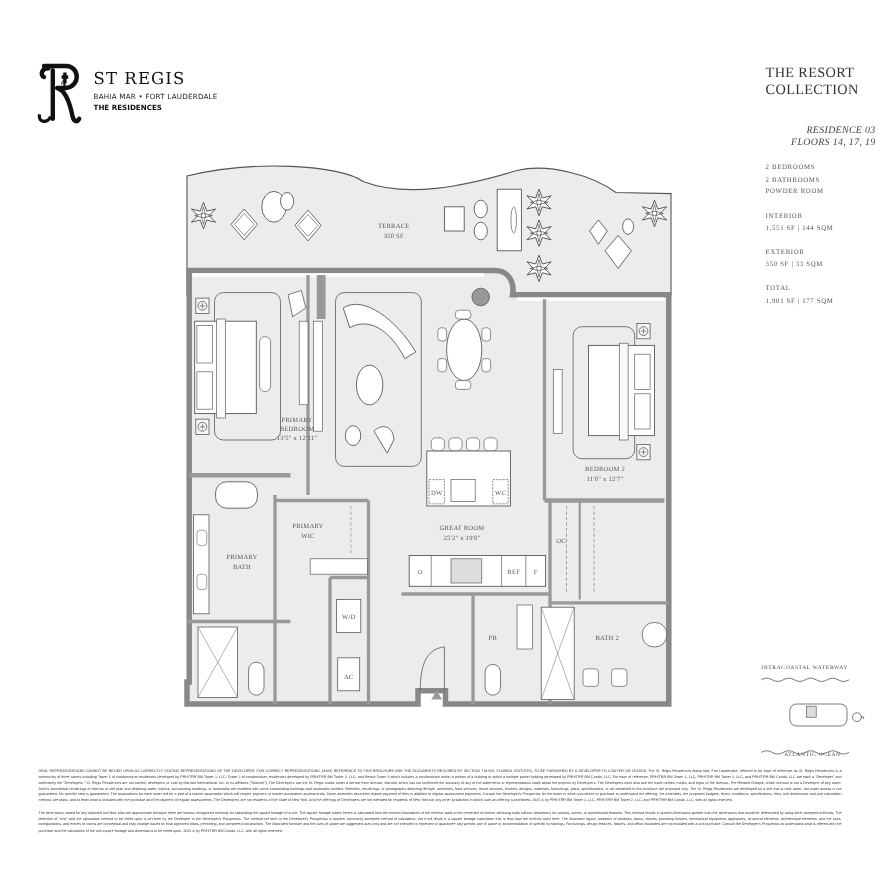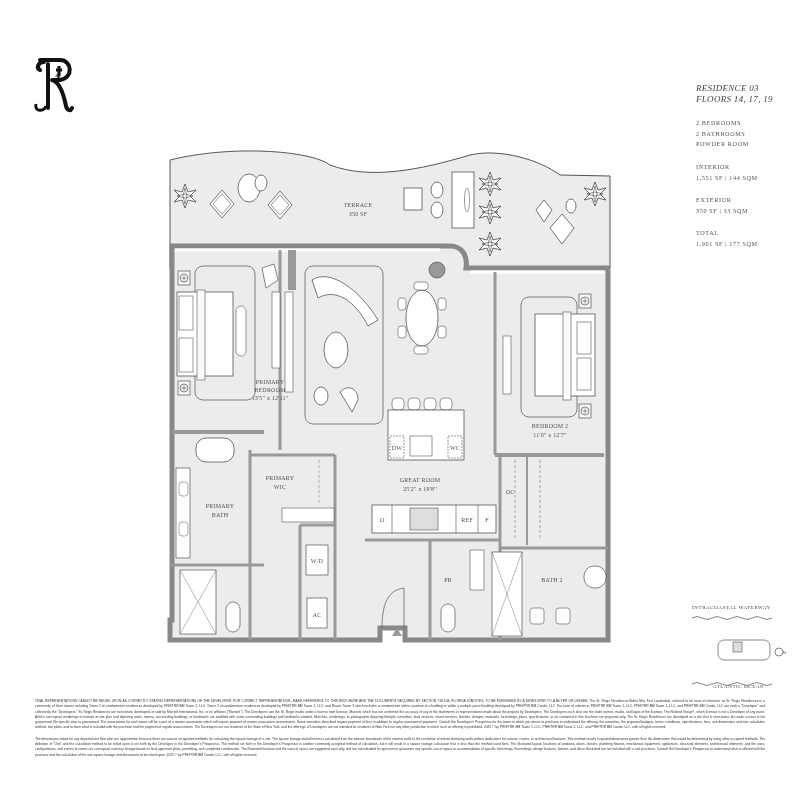--- a/index.html
+++ b/index.html
@@ -6,21 +6,21 @@
   body { width:800px; height:800px; position:relative; overflow:hidden; font-family:"DejaVu Serif", serif; color:#333; }
   .brand { position:absolute; left:30px; top:56px; width:240px; height:60px; }
   .monogram { position:absolute; left:0; top:0; width:50px; height:60px; }
   .brand-text { position:absolute; left:55px; top:6px; }
   .brand-name { font-family:"DejaVu Serif", serif; font-size:15px; letter-spacing:1px; color:#111; line-height:18px; }
   .brand-loc { font-family:"DejaVu Sans", sans-serif; font-size:6.5px; color:#222; letter-spacing:0.2px; line-height:11px; margin-top:3px; }
   .brand-sub { font-family:"DejaVu Sans", sans-serif; font-size:6.5px; font-weight:bold; color:#111; line-height:9px; }
 
   .side { position:absolute; left:696px; top:58px; width:100px; font-family:"Liberation Serif", serif; color:#333; }
   .side-title { font-size:13px; line-height:15px; letter-spacing:0.3px; color:#333; }
-  .side-res { margin-top:25px; font-size:9px; font-style:italic; line-height:11px; color:#444; letter-spacing:0.3px; }
+  .side-res { margin-top:25px; font-size:9px; font-style:italic; line-height:11px; color:#444; letter-spacing:0.3px;text-align:right; }
   .side-list { margin-top:13px; font-size:6.2px; line-height:10.5px; letter-spacing:0.6px; color:#555; }
   .side-block { margin-top:11px; font-size:6.2px; line-height:11px; letter-spacing:0.6px; color:#555; }
 
   .plan { position:absolute; left:0; top:0; width:800px; height:800px; }
 
   .compass { position:absolute; left:692px; top:598px; width:100px; height:100px; }
   .compass-label { position:absolute; font-family:"Liberation Serif", serif; font-size:5px; letter-spacing:0.6px; color:#444; }
 
   .disclaimer { position:absolute; left:35px; top:699px; width:730px; font-family:"Liberation Sans", sans-serif; font-size:3.3px; line-height:5.3px; color:#333; text-align:justify; }
   .disclaimer p { margin:0 0 6px 0; }
@@ -29,23 +29,32 @@
 </style>
 </head>
 <body>
 
 <div class="brand">
   <svg class="monogram" viewBox="0 0 50 60">
     <path d="M14 6 C8 6 6 12 10 14 M10 4 L30 4 C42 4 44 22 30 24 L22 24 M18 8 L18 52 M22 24 C30 26 34 40 36 50 C37 54 40 56 42 52" fill="none" stroke="#111" stroke-width="4" stroke-linecap="round"></path>
     <path d="M6 48 C4 56 14 56 16 50 M26 14 L32 14 M29 10 L29 20" fill="none" stroke="#111" stroke-width="3"></path>
     <text x="25" y="22" font-size="8" font-weight="bold" fill="#111" font-family="DejaVu Serif, serif">4</text>
   </svg>
+  <div class="brand-text">
+    <div class="brand-name">ST REGIS</div>
+    <div class="brand-loc">BAHIA MAR • FORT LAUDERDALE</div>
+    <div class="brand-sub">THE RESIDENCES</div>
+  </div>
 </div>
 
 <div class="side">
+  <div class="side-title">
+    <div>THE RESORT</div>
+    <div>COLLECTION</div>
+  </div>
   <div class="side-res">
     <div>RESIDENCE 03</div>
     <div>FLOORS 14, 17, 19</div>
   </div>
   <div class="side-list">
     <div>2 BEDROOMS</div>
     <div>2 BATHROOMS</div>
     <div>POWDER ROOM</div>
   </div>
   <div class="side-block">

